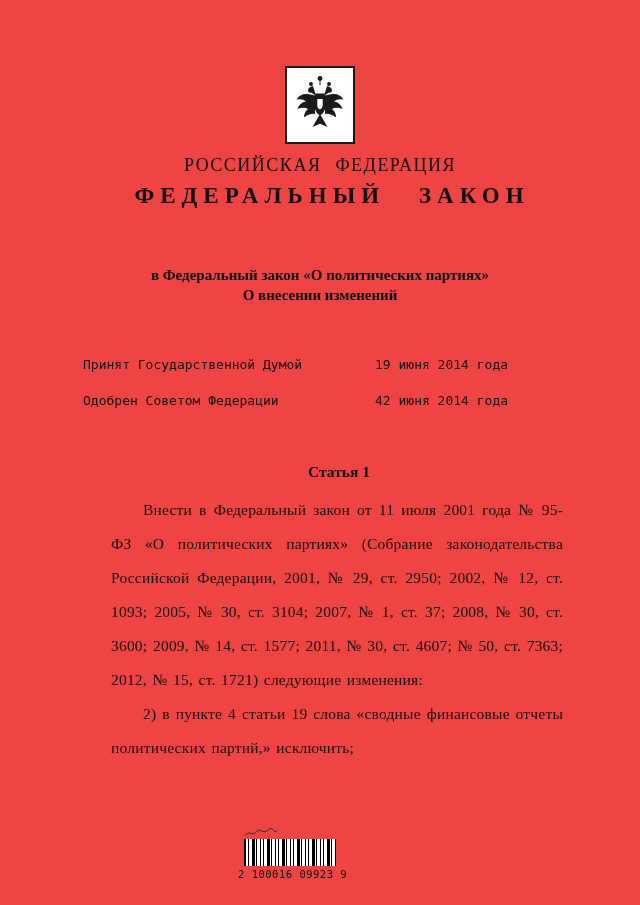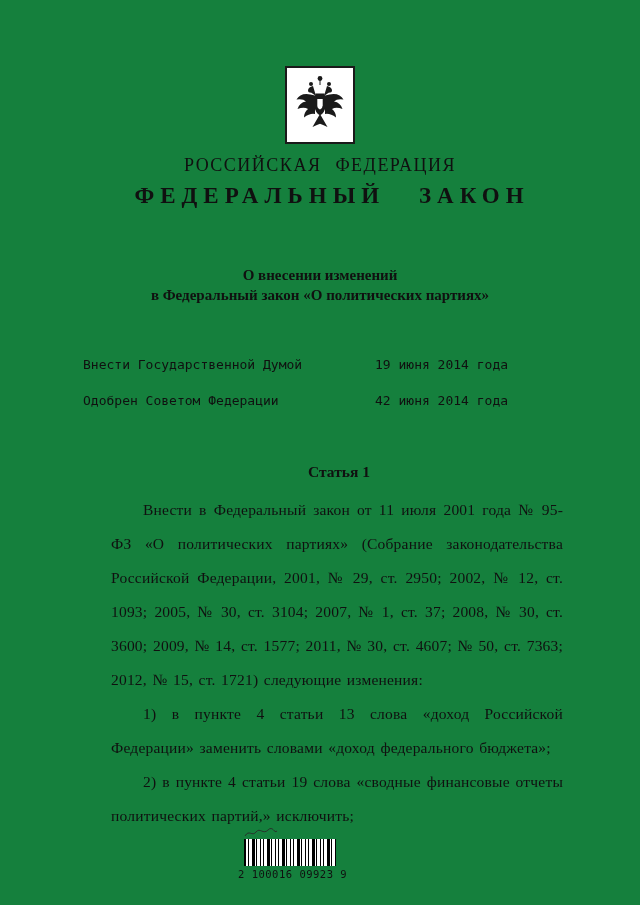--- a/index.html
+++ b/index.html
@@ -2,21 +2,21 @@
 <html><head>
 <meta charset="utf-8">
 <title>Федеральный закон</title>
 <style>
   * { margin: 0; padding: 0; box-sizing: border-box; }
   html, body { background: #ffffff; }
   .page {
     width: 640px;
     height: 905px;
     position: relative;
-    background: #15803d;
+    background: #ef4444;
     color: #101010;
     font-family: "Liberation Serif", serif;
     overflow: hidden;
     margin: 0 auto;
   }
   .emblem-box {
     width: 70px;
     height: 78px;
     border: 2px solid #1a1a1a;
     margin: 66px auto 0 auto;
@@ -143,40 +143,39 @@
         <path d="M23.3 25 h5.4 v6.2 q0 3.2 -2.7 4.3 q-2.7 -1.1 -2.7 -4.3 z" fill="#ffffff"></path>
       </svg>
     </span>
   </div>
 
   <div class="country">РОССИЙСКАЯ ФЕДЕРАЦИЯ</div>
 
   <div class="doc-type">ФЕДЕРАЛЬНЫЙ ЗАКОН</div>
 
   <div class="doc-title">
+    <div>в Федеральный закон «О политических партиях»</div>
     <div>О внесении изменений</div>
-    <div>в Федеральный закон «О политических партиях»</div>
   </div>
 
   <div class="adoption">
     <div class="adopt-row">
-      <span class="adopt-label">Внести Государственной Думой</span>
+      <span class="adopt-label">Принят Государственной Думой</span>
       <span class="adopt-date">19 июня 2014 года</span>
     </div>
     <div class="adopt-row">
       <span class="adopt-label">Одобрен Советом Федерации</span>
       <span class="adopt-date">42 июня 2014 года</span>
     </div>
   </div>
 
   <div class="article-heading">Статья 1</div>
 
   <div class="body-text">
     <p>Внести в Федеральный закон от 11 июля 2001 года № 95-ФЗ «О политических партиях» (Собрание законодательства Российской Федерации, 2001, № 29, ст. 2950; 2002, № 12, ст. 1093; 2005, № 30, ст. 3104; 2007, № 1, ст. 37; 2008, № 30, ст. 3600; 2009, № 14, ст. 1577; 2011, № 30, ст. 4607; № 50, ст. 7363; 2012, № 15, ст. 1721) следующие изменения:</p>
-    <p>1) в пункте 4 статьи 13 слова «доход Российской Федерации» заменить словами «доход федерального бюджета»;</p>
     <p>2) в пункте 4 статьи 19 слова «сводные финансовые отчеты политических партий,» исключить;</p>
   </div>
 
   <div class="barcode-wrap">
     <svg class="scribble" width="34" height="10" viewBox="0 0 34 10" xmlns="http://www.w3.org/2000/svg">
       <path d="M1 8 C 5 1, 8 9, 12 4 S 19 7, 24 2 S 30 6, 33 3" stroke="#2a2a2a" stroke-width="0.9" fill="none"></path>
     </svg>
     <div class="barcode-bars"></div>
     <div class="barcode-digits">2 100016 09923  9</div>
   </div>

